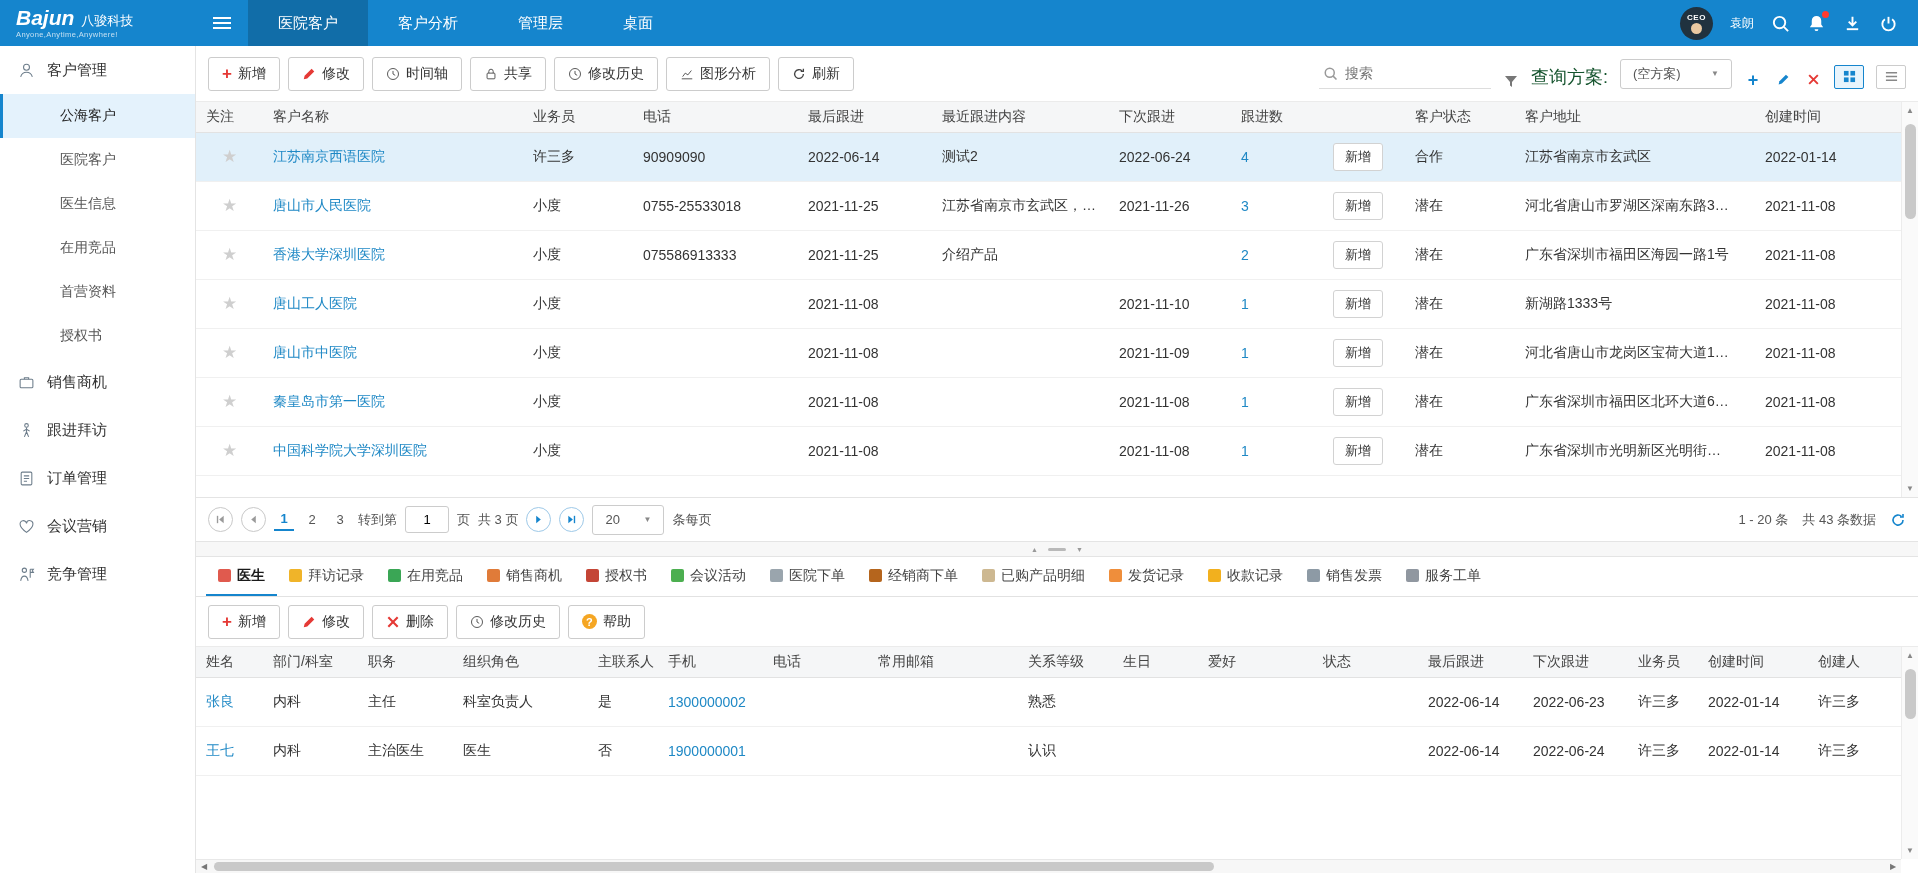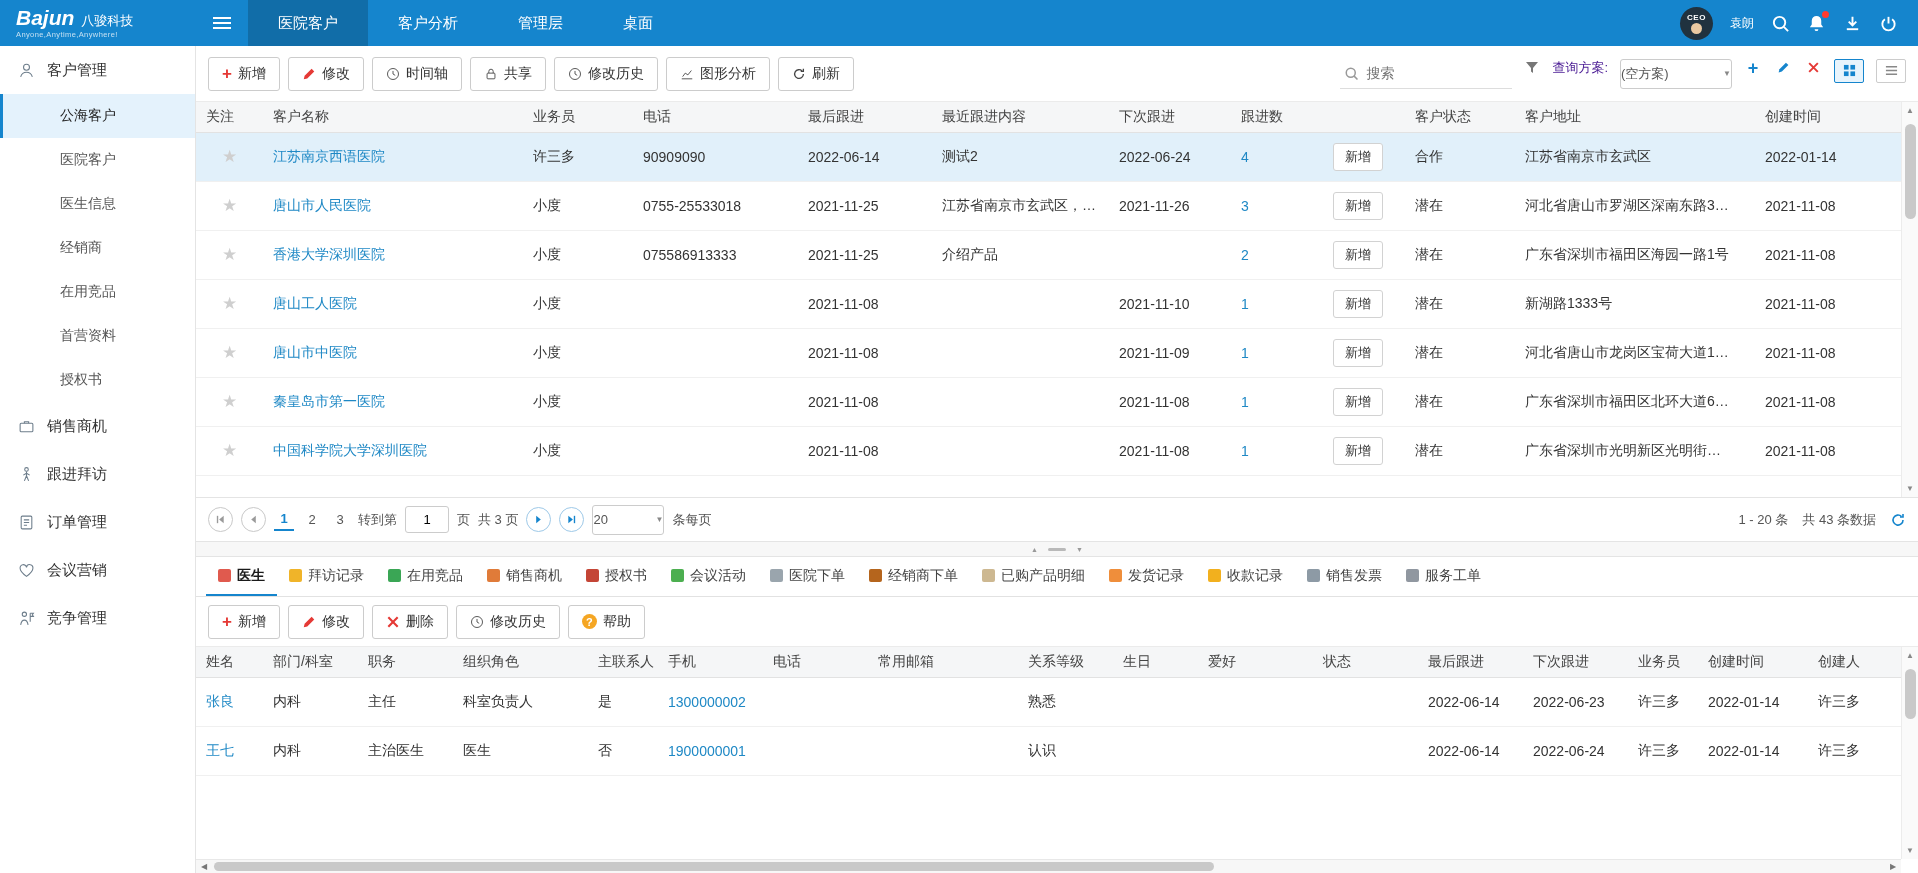--- a/index.html
+++ b/index.html
@@ -41,27 +41,27 @@
   .main{flex:1;display:flex;flex-direction:column;min-width:0;position:relative}
 
   
   .tbar{height:56px;display:flex;align-items:center;padding:0 12px;gap:8px;border-bottom:1px solid #ebebeb;background:#fff;flex:none}
   .btn{height:34px;display:inline-flex;align-items:center;gap:6px;padding:0 13px;border:1px solid #ccc;border-radius:3px;background:#fff;font-size:14px;cursor:pointer;color:#333;white-space:nowrap}
   .btn svg{width:14px;height:14px}
   .ic-red{color:var(--danger);display:inline-flex}
   .ic-dark{color:#444;display:inline-flex}
   .plus-glyph{font-size:17px;font-weight:bold;line-height:1}
   .help-ic{width:15px;height:15px;border-radius:50%;background:#f5a623;color:#fff;font-size:11px;display:inline-flex;align-items:center;justify-content:center;font-weight:bold}
-  .tbar-right{margin-left:auto;display:flex;align-items:flex-start;gap:12px}
+  .tbar-right{margin-left:auto;display:flex;align-items:flex-end;gap:12px}
   .search-box{display:flex;align-items:center;gap:7px;border-bottom:1px solid #ddd;height:30px;width:172px;color:#999;padding:0 4px}
   .search-box svg{width:15px;height:15px;flex:none}
   .search-box input{border:none;outline:none;font-size:14px;width:130px;background:transparent;color:#333}
   .funnel{width:16px;height:16px;color:#777;display:inline-flex;cursor:pointer}
-  .plan-label{font-size:13px;color:#4c1d95}
-  .select-box{height:30px;border:1px solid #ccc;border-radius:3px;display:inline-flex;align-items:center;justify-content:space-between;padding:0 0;min-width:112px;font-size:13px;color:#555;cursor:pointer;background:#fff}
+  .plan-label{font-size:18px;color:#14532d}
+  .select-box{height:30px;border:1px solid #ccc;border-radius:3px;display:inline-flex;align-items:center;justify-content:space-between;padding:0 12px;min-width:112px;font-size:13px;color:#555;cursor:pointer;background:#fff}
   .caret{font-size:8px;color:#888;margin-left:8px}
   .mini-ic{width:18px;height:18px;display:inline-flex;align-items:center;justify-content:center;cursor:pointer}
   .mini-ic svg{width:13px;height:13px}
   .mini-plus{color:var(--blue);font-size:18px;font-weight:bold;line-height:1}
   .view-toggle{width:30px;height:24px;border:1px solid #ccc;border-radius:2px;display:inline-flex;align-items:center;justify-content:center;background:#fff;cursor:pointer;color:#888}
   .view-toggle svg{width:13px;height:13px}
   .view-toggle.active{border-color:var(--blue);background:#e8f4fc;color:var(--blue)}
 
   
   .grid1{position:relative;height:396px;border-bottom:1px solid var(--border);overflow:hidden;flex:none}
@@ -182,21 +182,20 @@
       <div class="side-item">
         <svg viewBox="0 0 16 16">
             <circle cx="8" cy="5" r="2.8" fill="none" stroke="currentColor"></circle>
             <path d="M2.5 14c1-3.2 3.6-4.3 5.5-4.3s4.5 1.1 5.5 4.3" fill="none" stroke="currentColor"></path>
           </svg>
         <span>客户管理</span>
       </div>
       <div class="side-sub active">公海客户</div>
       <div class="side-sub">医院客户</div>
       <div class="side-sub">医生信息</div>
-      <div class="side-sub">经销商</div>
       <div class="side-sub">在用竞品</div>
       <div class="side-sub">首营资料</div>
       <div class="side-sub">授权书</div>
       <div class="side-item">
         <svg viewBox="0 0 16 16">
             <g fill="none" stroke="currentColor">
               <rect x="2" y="5" width="12" height="8" rx="1"></rect>
               <path d="M6 5V3.5h4V5"></path>
             </g>
           </svg>

